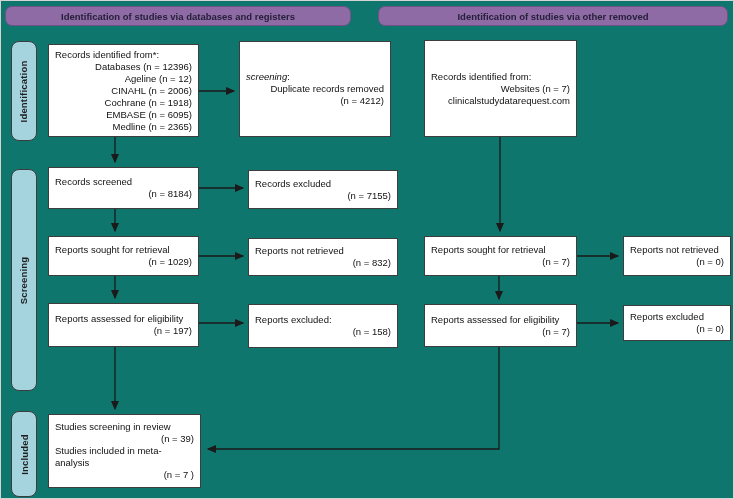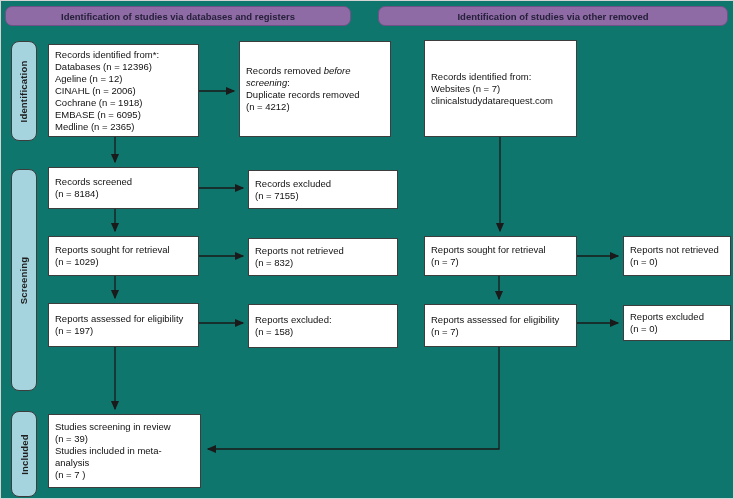--- a/index.html
+++ b/index.html
@@ -22,21 +22,21 @@
   .vtext{
     transform:rotate(-90deg);white-space:nowrap;
     font-weight:bold;font-size:9.5px;color:#1e1e1e;letter-spacing:.2px;
   }
   .box{
     position:absolute;background:#fff;border:1.5px solid var(--box-border,#3d3d3d);
     box-sizing:border-box;display:flex;flex-direction:column;justify-content:center;
     padding:17px 6px;font-size:9.5px;line-height:12px;color:#111;
   }
   .box .line.left{text-align:left}
-  .box .line.center{text-align:left}
+  .box .line.center{text-align:right}
   svg.arrows{position:absolute;left:0;top:0;pointer-events:none}
 </style>
 </head>
 <body>
 
 <div class="figure">
 
   <div class="header" style="left:4px;top:5px;width:346px;">
     <span>Identification of studies via databases and registers</span>
   </div>
@@ -57,21 +57,20 @@
   <div class="box" style="left:47px;top:43px;width:151px;height:93px;">
       <div class="line left"><span>Records identified from*:</span></div>
       <div class="line center"><span>Databases (n = 12396)</span></div>
       <div class="line center"><span>Ageline (n = 12)</span></div>
       <div class="line center"><span>CINAHL (n = 2006)</span></div>
       <div class="line center"><span>Cochrane (n = 1918)</span></div>
       <div class="line center"><span>EMBASE (n = 6095)</span></div>
       <div class="line center"><span>Medline (n = 2365)</span></div>
     </div>
   <div class="box" style="left:238px;top:40px;width:152px;height:96px;">
-      <div class="line left"><span>Records removed </span><span style="font-style: italic;">before</span></div>
       <div class="line left"><span style="font-style: italic;">screening</span><span>:</span></div>
       <div class="line center"><span>Duplicate records removed</span></div>
       <div class="line center"><span>(n = 4212)</span></div>
     </div>
   <div class="box" style="left:47px;top:166px;width:151px;height:42px;">
       <div class="line left"><span>Records screened</span></div>
       <div class="line center"><span>(n = 8184)</span></div>
     </div>
   <div class="box" style="left:247px;top:169px;width:150px;height:39px;">
       <div class="line left"><span>Records excluded</span></div>

